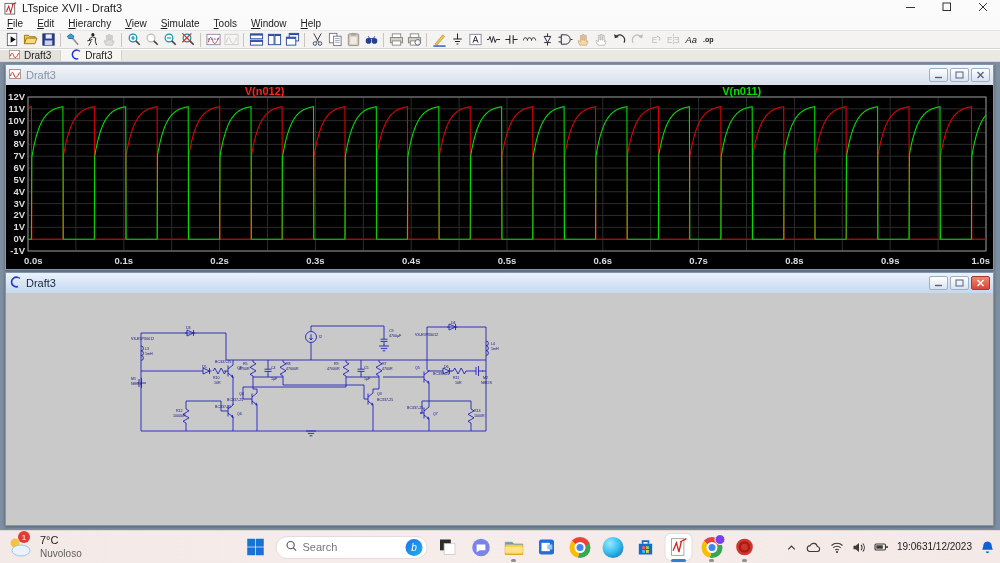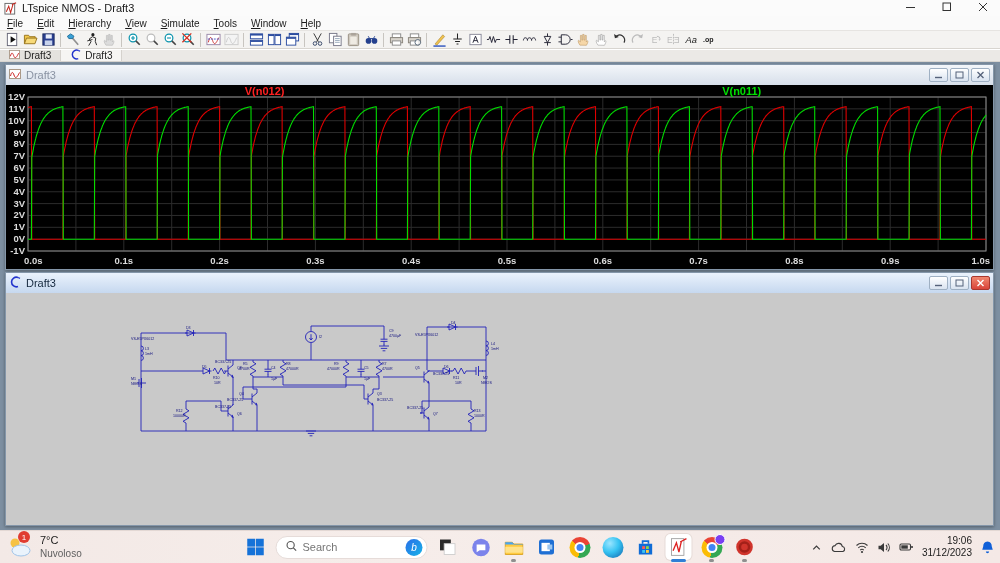--- a/index.html
+++ b/index.html
@@ -44,34 +44,34 @@
   .tbcenter{position:absolute;left:50%;top:0;height:100%;transform:translateX(-50%);display:flex;align-items:center;gap:7px}
   .app{width:26px;height:26px;border-radius:5px;display:flex;align-items:center;justify-content:center;position:relative}
   .app.active{background:#ffffff;box-shadow:0 0 0 1px #e6dbd7}
   .rundot{position:absolute;bottom:-2px;left:50%;transform:translateX(-50%);width:5px;height:3px;border-radius:2px;background:#8f8f8f}
   .app.active .rundot{width:15px;background:#2f7fd6}
   .searchpill{height:23px;width:152px;border-radius:12px;background:#fff;border:1px solid #e6dcd9;display:flex;align-items:center;gap:5px;padding:0 4px 0 9px}
   .searchpill input{border:0;outline:0;flex:1;min-width:0;font-size:11px;color:#444;background:transparent;font-family:Liberation Sans, sans-serif}
   .bing{width:17px;height:17px;border-radius:50%;background:linear-gradient(135deg,#2a6ee8,#16b3e8);color:#fff;font-size:10px;font-style:italic;display:flex;align-items:center;justify-content:center}
   .tray{position:absolute;right:5px;top:0;height:100%;display:flex;align-items:center;gap:8px}
   .trayic{display:flex;align-items:center;justify-content:center}
-  .clock{display:flex;flex-direction:column;align-items:flex-end;font-size:10px;color:#1b1b1b;line-height:1.25}
+  .clock{display:flex;flex-direction:row;align-items:flex-end;font-size:10px;color:#1b1b1b;line-height:1.25}
 </style>
 </head>
 <body>
 
 <div class="titlebar">
   <span class="appicon">
       <svg width="13" height="13" viewBox="0 0 14 14">
         <rect x="1" y="1.5" width="10.5" height="11.5" fill="#fff" stroke="#666"></rect>
         <path d="M2.5 10.5l2.6-6 2 7 2.4-8.5" stroke="#c2241c" fill="none" stroke-width="1.1"></path>
         <path d="M8.5 3L13 .8" stroke="#c2241c" stroke-width="1.1"></path>
       </svg>
     </span>
-  <span class="wtitle">LTspice NMOS - Draft3</span>
+  <span class="wtitle">LTspice XVII - Draft3</span>
   <div class="winctl">
     <span>
         <svg width="10" height="10">
           <path d="M0 5.5h9" stroke="#333"></path>
         </svg>
       </span>
     <span>
         <svg width="10" height="10">
           <rect x="1" y="1" width="7.5" height="7.5" fill="none" stroke="#333"></rect>
         </svg>

